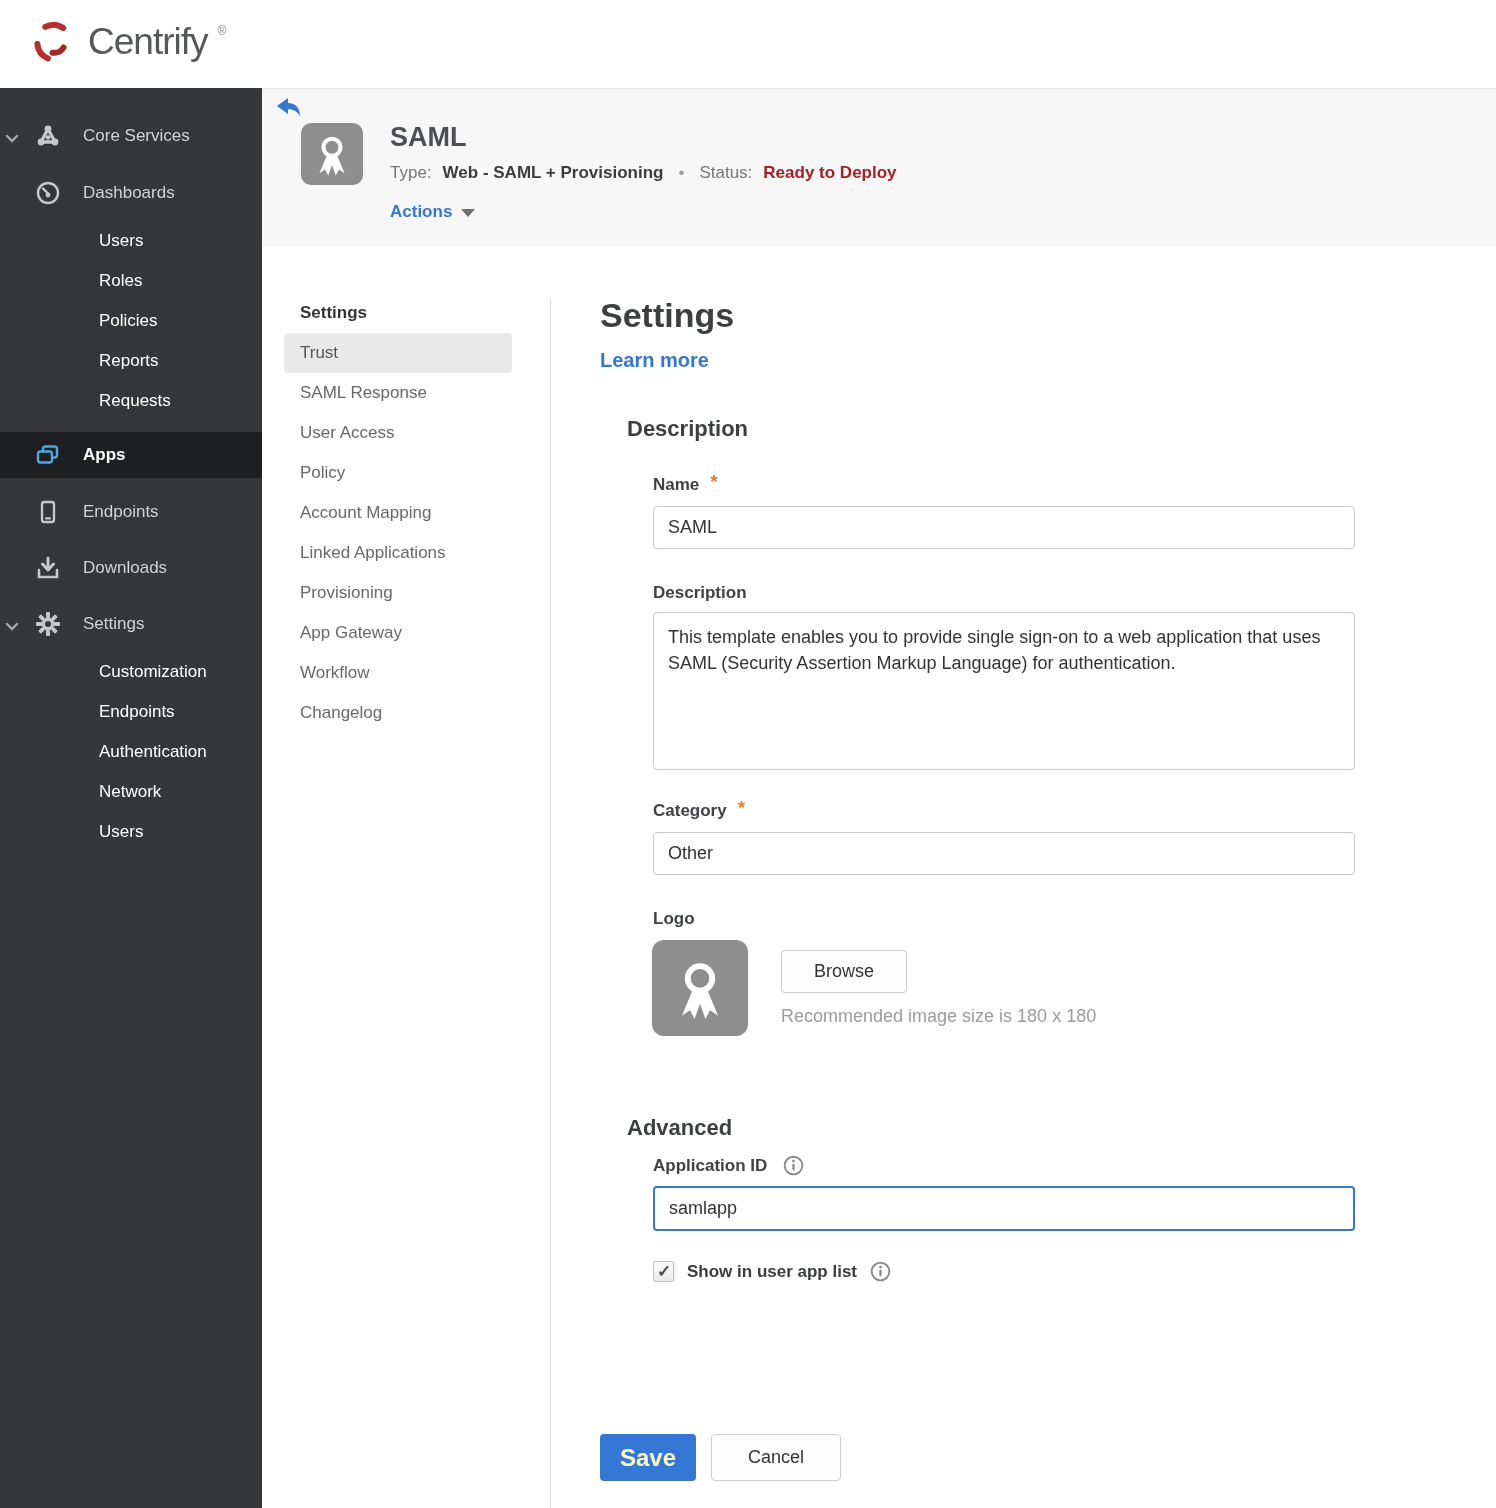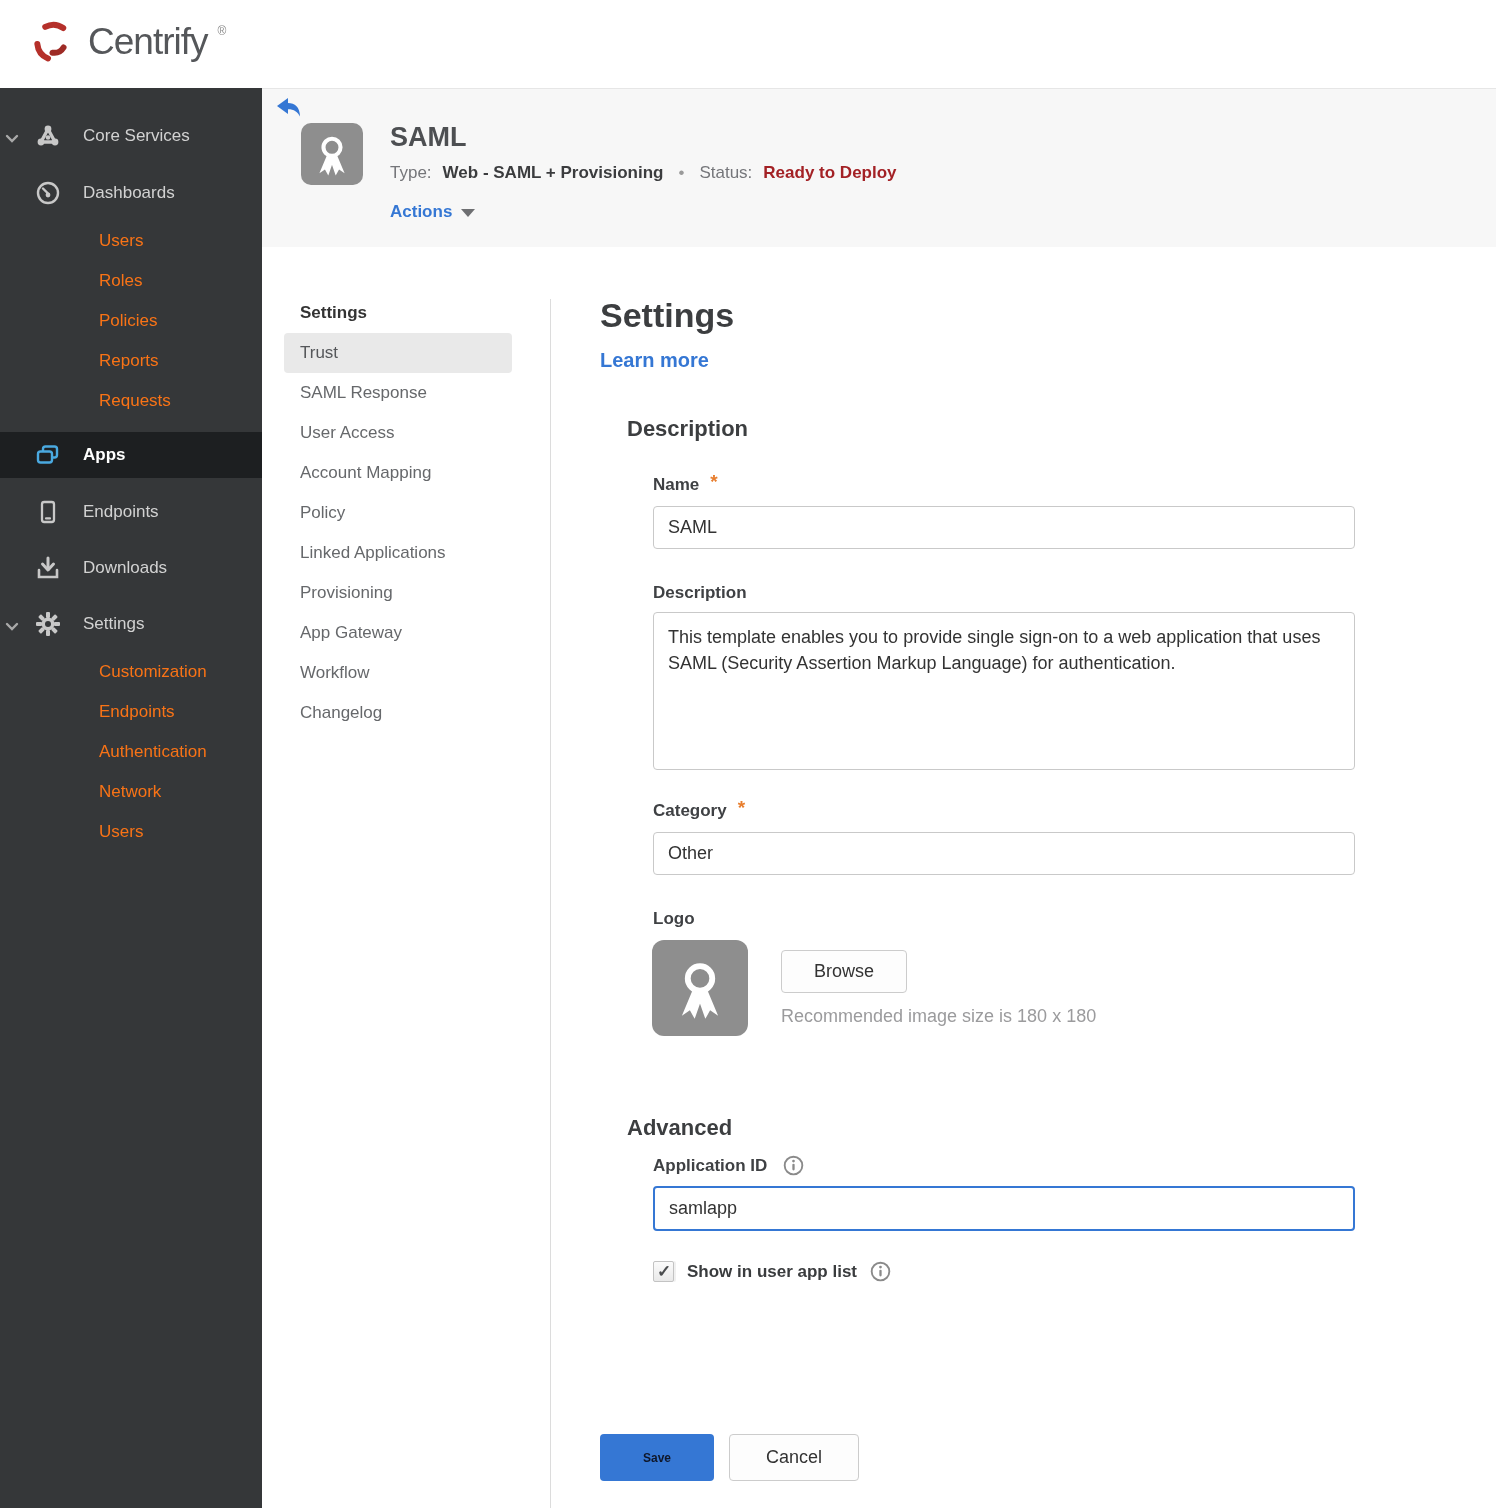--- a/index.html
+++ b/index.html
@@ -16,21 +16,21 @@
   .topbar { position:absolute; top:0; left:0; width:1496px; height:88px; background:#fff; display:flex; align-items:center; padding-left:30px; }
   .brand { display:flex; align-items:flex-start; gap:10px; }
   .brand-name { font-size:37px; color:#55575a; letter-spacing:-1px; line-height:48px; }
   .brand-reg { font-size:12px; color:#8a8a8a; margin-top:6px; }
 
   
   .sidebar { position:absolute; top:88px; left:0; width:262px; bottom:0; background:#353739; color:#d2d2d2; font-size:17px; padding-top:19px; }
   .side-item { position:relative; display:flex; align-items:center; height:57px; padding-left:35px; gap:22px; cursor:pointer; }
   .side-item .sicon { width:26px; height:26px; display:flex; align-items:center; justify-content:center; flex:0 0 26px; }
   .side-item.apps { background:#1d1f21; color:#ffffff; font-weight:bold; height:46px; margin-top:11px; margin-bottom:6px; }
-  .side-sub { height:40px; display:flex; align-items:center; padding-left:99px; cursor:pointer; color:#f97316; }
+  .side-sub { height:40px; display:flex; align-items:center; padding-left:99px; cursor:pointer; color:#ffffff; }
   .expander { position:absolute; left:5px; top:50%; margin-top:-6px; }
 
   
   .header-band { position:absolute; top:88px; left:262px; right:0; height:159px; background:#f7f7f7; border-top:1px solid #e6e6e6; }
   .back-btn { position:absolute; left:14px; top:8px; background:none; border:none; cursor:pointer; }
   .app-badge { position:absolute; left:39px; top:34px; width:62px; height:62px; background:#8e8e8e; border-radius:10px; display:flex; align-items:center; justify-content:center; }
   .header-title { position:absolute; left:128px; top:33px; font-size:27px; font-weight:bold; color:#4d4f52; }
   .header-meta { position:absolute; left:128px; top:74px; font-size:17px; color:#75767a; display:flex; align-items:center; gap:11px; }
   .header-meta .tv { color:#3b3c3e; font-weight:bold; }
   .header-meta .dot { color:#9a9a9a; margin:0 4px; }
@@ -60,21 +60,21 @@
   .logo-row { display:flex; margin:11px 0 0 52px; align-items:flex-start; }
   .logo-box { width:96px; height:96px; background:#8e8e8e; border-radius:12px; display:flex; align-items:center; justify-content:center; flex:0 0 96px; }
   .logo-right { margin-left:33px; }
   .browse-btn { height:43px; padding:0 32px; background:#fdfdfd; border:1px solid #ccc; border-radius:4px; font-size:18px; color:#333; font-family:"Liberation Sans",sans-serif; cursor:pointer; margin-top:10px; }
   .size-hint { margin-top:13px; font-size:18px; color:#9b9b9d; }
   .check-row { display:flex; align-items:center; gap:13px; margin:30px 0 0 53px; }
   .checkbox { width:21px; height:21px; border:1px solid #c3c3c3; border-radius:2px; background:linear-gradient(#fbfbfb,#e9e9e9); position:relative; cursor:pointer; box-shadow:2px 0 0 rgba(0,0,0,0.06); }
   .checkbox.checked::after { content:"\2713"; position:absolute; left:3px; top:-1px; font-size:17px; font-weight:bold; color:#4a4c4e; }
   .check-label { font-size:17px; font-weight:bold; color:#3a3c3e; }
   .footer-actions { margin:152px 0 0 0; display:flex; gap:15px; }
-  .btn-save { width:114px; height:47px; background:#3577d4; color:#0f172a; font-weight:bold; font-size:12px; border:none; border-radius:4px; cursor:pointer; font-family:"Liberation Sans",sans-serif; }
+  .btn-save { width:96px; height:47px; background:#3577d4; color:#fef9c3; font-weight:bold; font-size:24px; border:none; border-radius:4px; cursor:pointer; font-family:"Liberation Sans",sans-serif; }
   .btn-cancel { width:130px; height:47px; background:#fdfdfd; color:#333; font-size:18px; border:1px solid #ccc; border-radius:4px; cursor:pointer; font-family:"Liberation Sans",sans-serif; }
   .info-wrap { display:inline-flex; align-items:center; cursor:pointer; }
 </style>
 </head>
 <body>
 
 <div class="topbar">
   <div class="brand">
     <span>
       <svg width="48" height="48" viewBox="0 0 48 48" fill="none">
@@ -238,22 +238,22 @@
   </button>
 </div>
 
 <div class="body-area">
 
   <nav class="subnav">
     <div class="subnav-header">Settings</div>
     <div class="subnav-item active">Trust</div>
     <div class="subnav-item">SAML Response</div>
     <div class="subnav-item">User Access</div>
+    <div class="subnav-item">Policy</div>
     <div class="subnav-item">Account Mapping</div>
-    <div class="subnav-item">Policy</div>
     <div class="subnav-item">Linked Applications</div>
     <div class="subnav-item">Provisioning</div>
     <div class="subnav-item">App Gateway</div>
     <div class="subnav-item">Workflow</div>
     <div class="subnav-item">Changelog</div>
   </nav>
 
   <div class="vdivider"></div>
 
   <main class="content">

